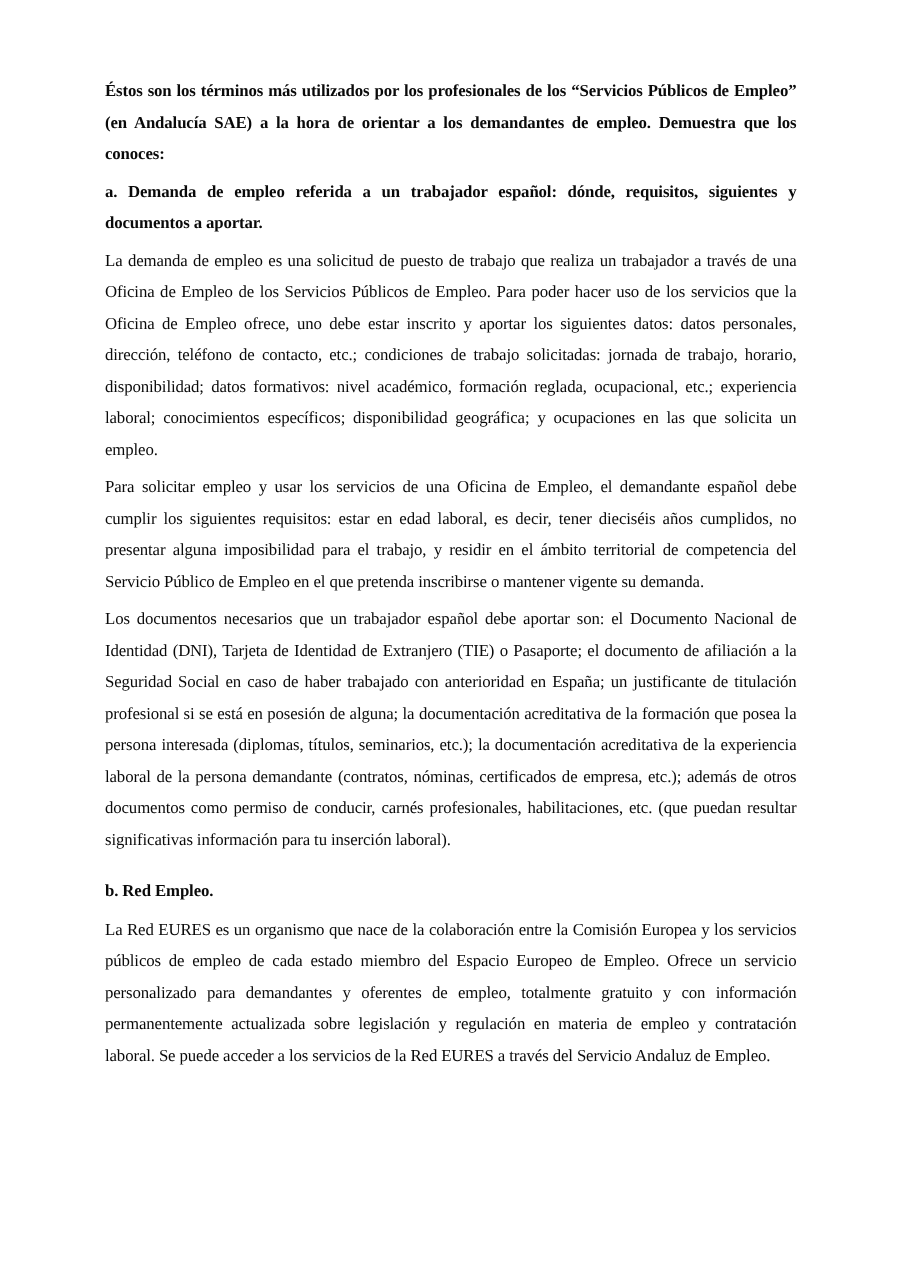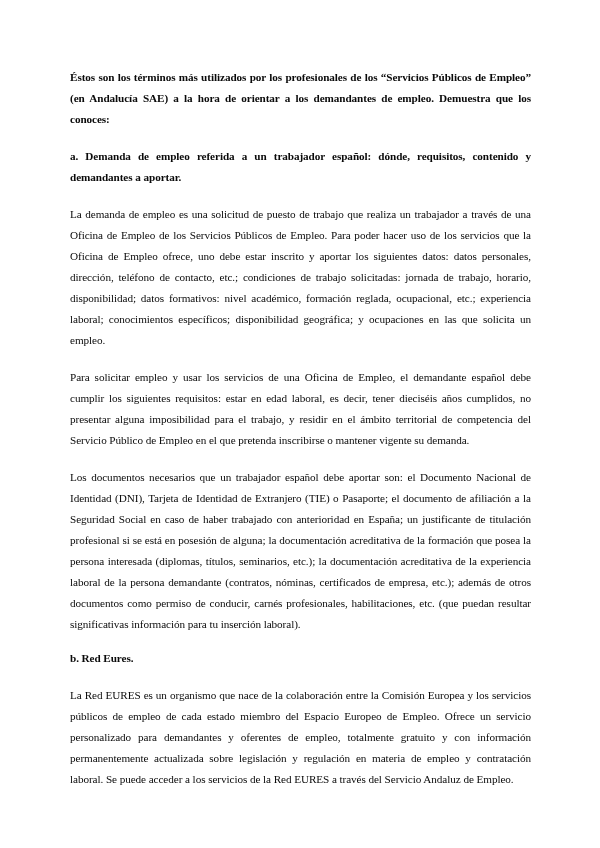--- a/index.html
+++ b/index.html
@@ -20,50 +20,50 @@
     background: #ffffff;
     padding: 51px 69px 0 70px;
     font-family: "Liberation Serif", "DejaVu Serif", serif;
     font-size: 11.2px;
     line-height: 21px;
     letter-spacing: -0.08px;
     color: #0a0a0a;
     text-align: justify;
   }
   .page p {
-    margin: 16px 0 4px 0;
+    margin: 0 0 4px 0;
   }
   .bold {
     font-weight: 700;
   }
   .italic {
   }
   .section-heading-b {
     margin-top: 13px !important;
     margin-bottom: 5px !important;
   }
 </style>
 </head>
 <body>
 
 <div class="page">
 
   <p class="bold">Éstos son los términos más utilizados por los profesionales de los “Servicios Públicos de Empleo” (en Andalucía SAE) a la hora de orientar a los demandantes de empleo. Demuestra que los conoces:</p>
 
-  <p class="bold">a. Demanda de empleo referida a un trabajador español: dónde, requisitos, contenido y demandantes a aportar.</p>
+  <p class="bold">a. Demanda de empleo referida a un trabajador español: dónde, requisitos, siguientes y documentos a aportar.</p>
 
   <p>
     <span>La demanda de empleo es una solicitud de puesto de trabajo que realiza un trabajador a través de una </span><span class="italic">Oficina de Empleo de los Servicios Públicos de Empleo</span><span>. Para poder hacer uso de los servicios que la Oficina de Empleo ofrece, uno debe estar inscrito y aportar los siguientes datos: datos personales, dirección, teléfono de contacto, etc.; condiciones de trabajo solicitadas: jornada de trabajo, horario, disponibilidad; datos formativos: nivel académico, formación reglada, ocupacional, etc.; experiencia laboral; conocimientos específicos; disponibilidad geográfica; y ocupaciones en las que solicita un empleo.</span>
   </p>
 
   <p>
     <span>Para solicitar empleo y usar los servicios de una Oficina de Empleo, el demandante español debe cumplir los siguientes </span><span class="italic">requisitos</span><span>: estar en edad laboral, es decir, tener dieciséis años cumplidos, no presentar alguna imposibilidad para el trabajo, y residir en el ámbito territorial de competencia del Servicio Público de Empleo en el que pretenda inscribirse o mantener vigente su demanda.</span>
   </p>
 
   <p>
     <span>Los </span><span class="italic">documentos necesarios</span><span> que un trabajador español debe aportar son: el Documento Nacional de Identidad (DNI), Tarjeta de Identidad de Extranjero (TIE) o Pasaporte; el documento de afiliación a la Seguridad Social en caso de haber trabajado con anterioridad en España; un justificante de titulación profesional si se está en posesión de alguna; la documentación acreditativa de la formación que posea la persona interesada (diplomas, títulos, seminarios, etc.); la documentación acreditativa de la experiencia laboral de la persona demandante (contratos, nóminas, certificados de empresa, etc.); además de otros documentos como permiso de conducir, carnés profesionales, habilitaciones, etc. (que puedan resultar significativas información para tu inserción laboral).</span>
   </p>
 
-  <p class="bold section-heading-b">b. Red Eures.</p>
+  <p class="bold section-heading-b">b. Red Empleo.</p>
 
   <p>La Red EURES es un organismo que nace de la colaboración entre la Comisión Europea y los servicios públicos de empleo de cada estado miembro del Espacio Europeo de Empleo. Ofrece un servicio personalizado para demandantes y oferentes de empleo, totalmente gratuito y con información permanentemente actualizada sobre legislación y regulación en materia de empleo y contratación laboral. Se puede acceder a los servicios de la Red EURES a través del Servicio Andaluz de Empleo.</p>
 
 </div>
 
 </body></html>

